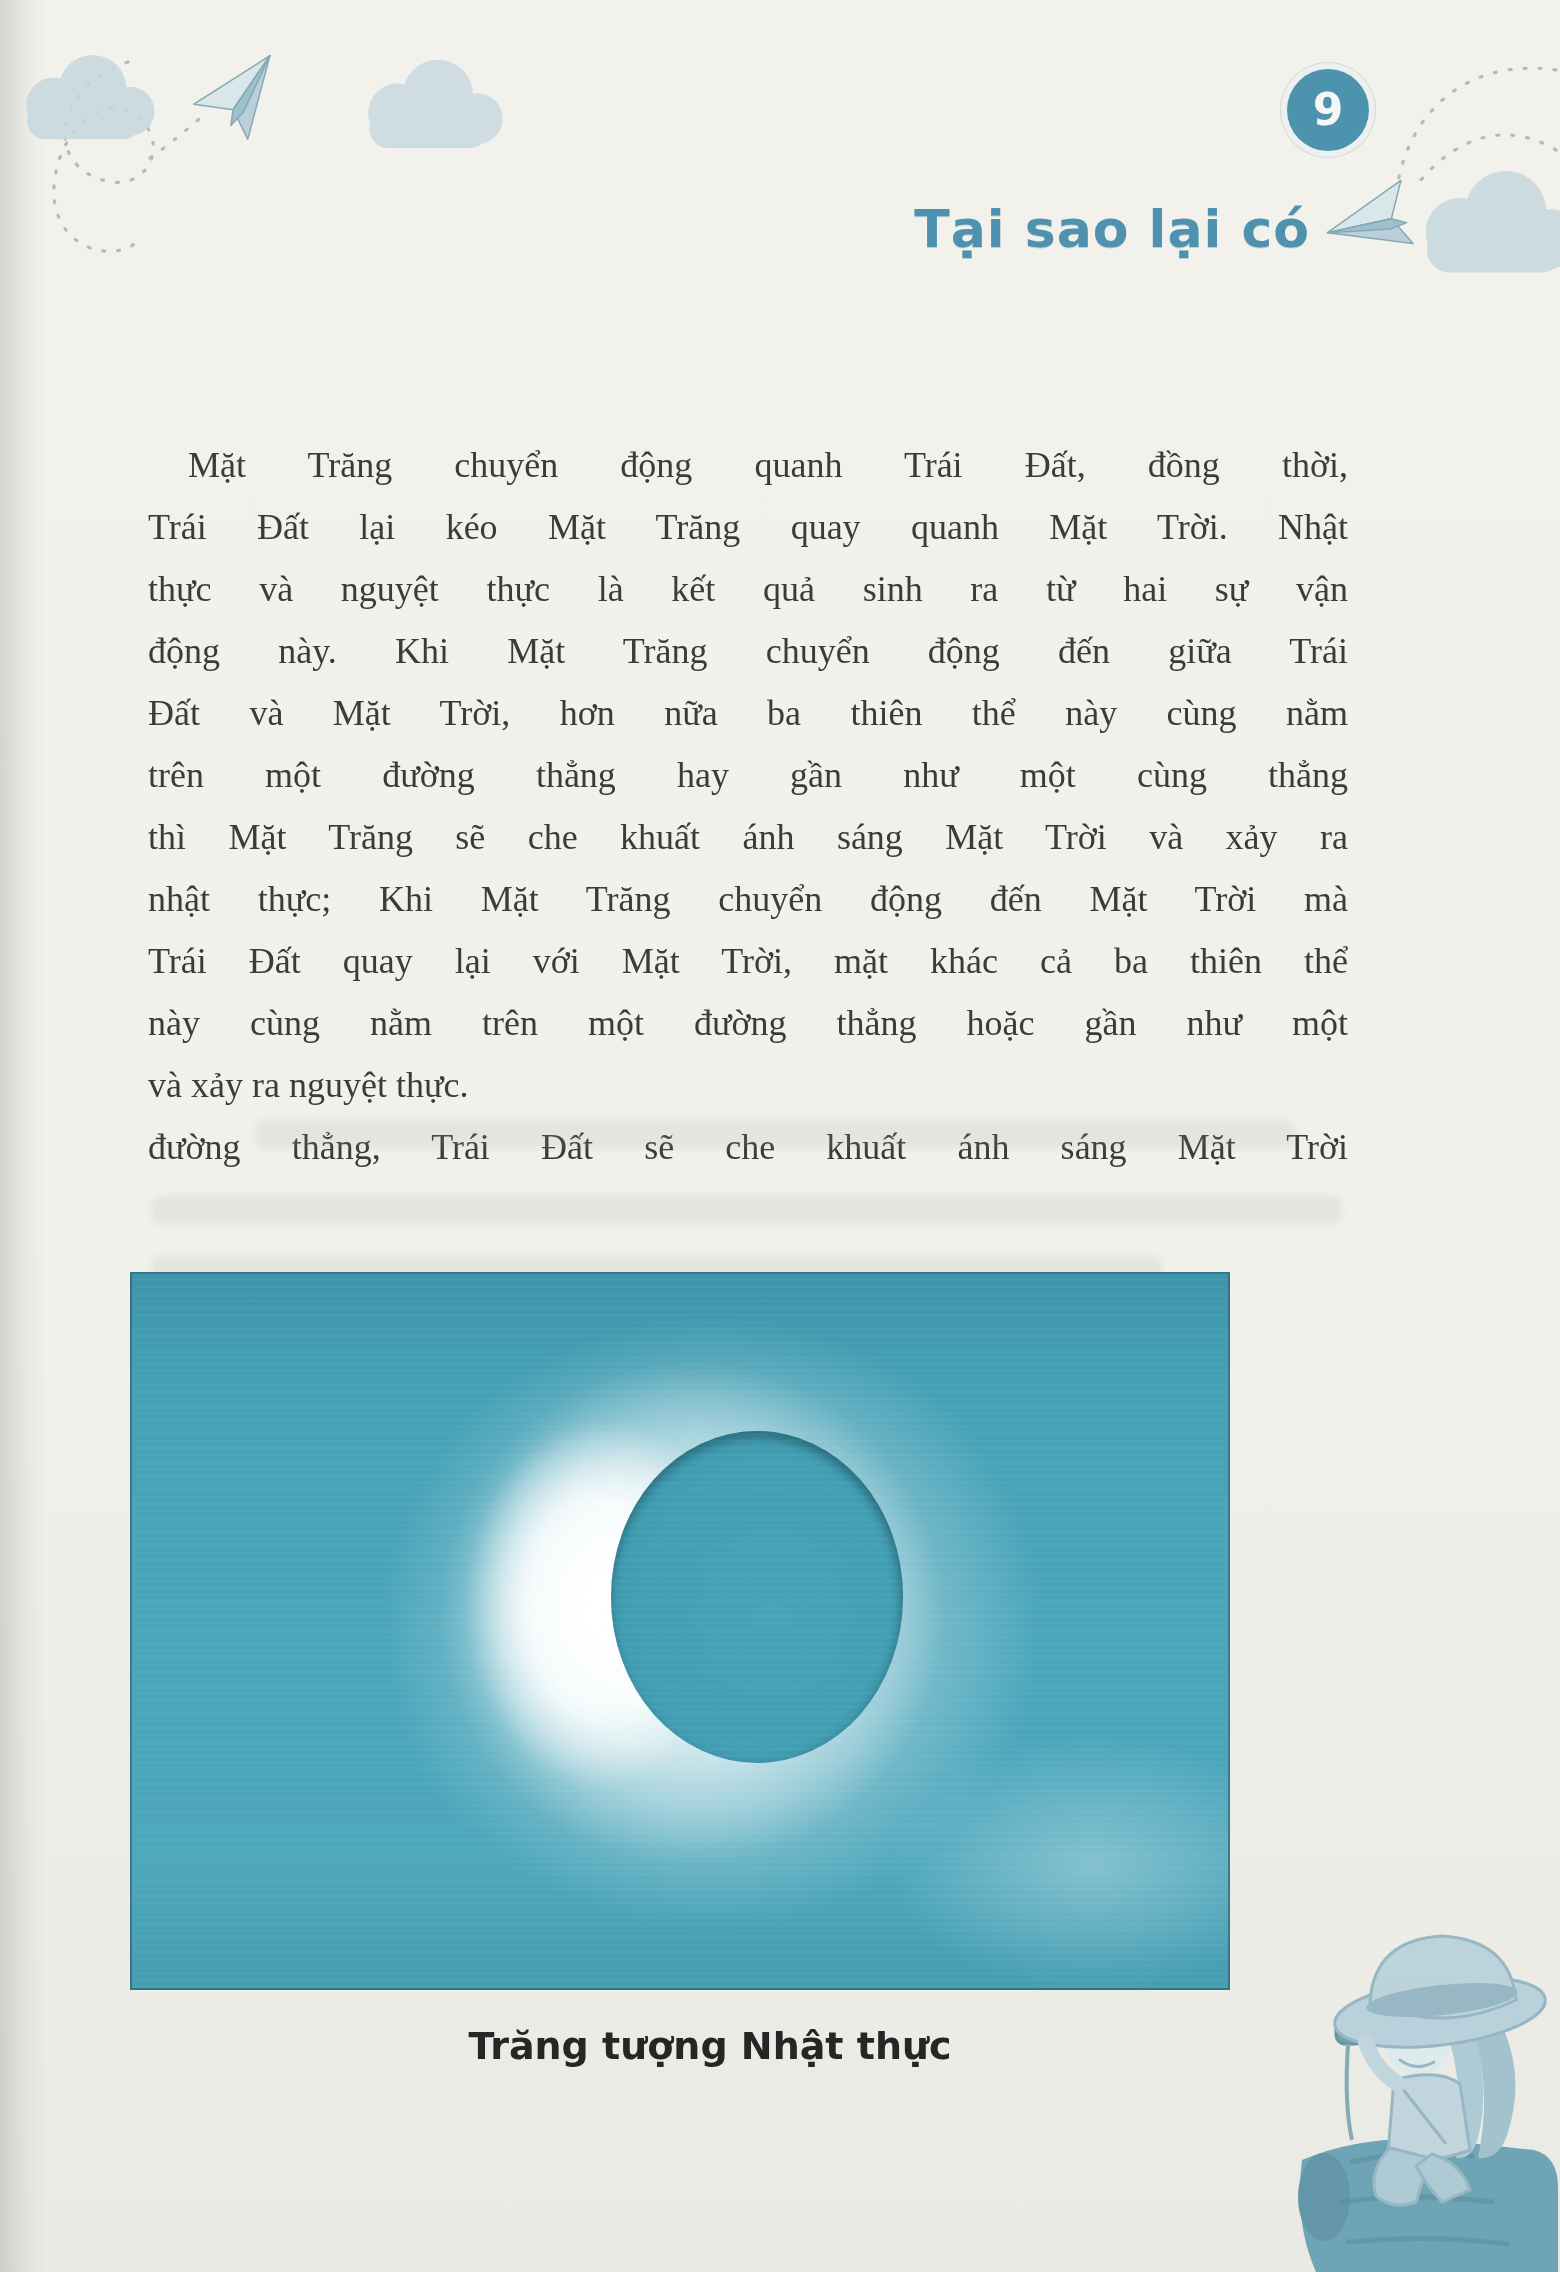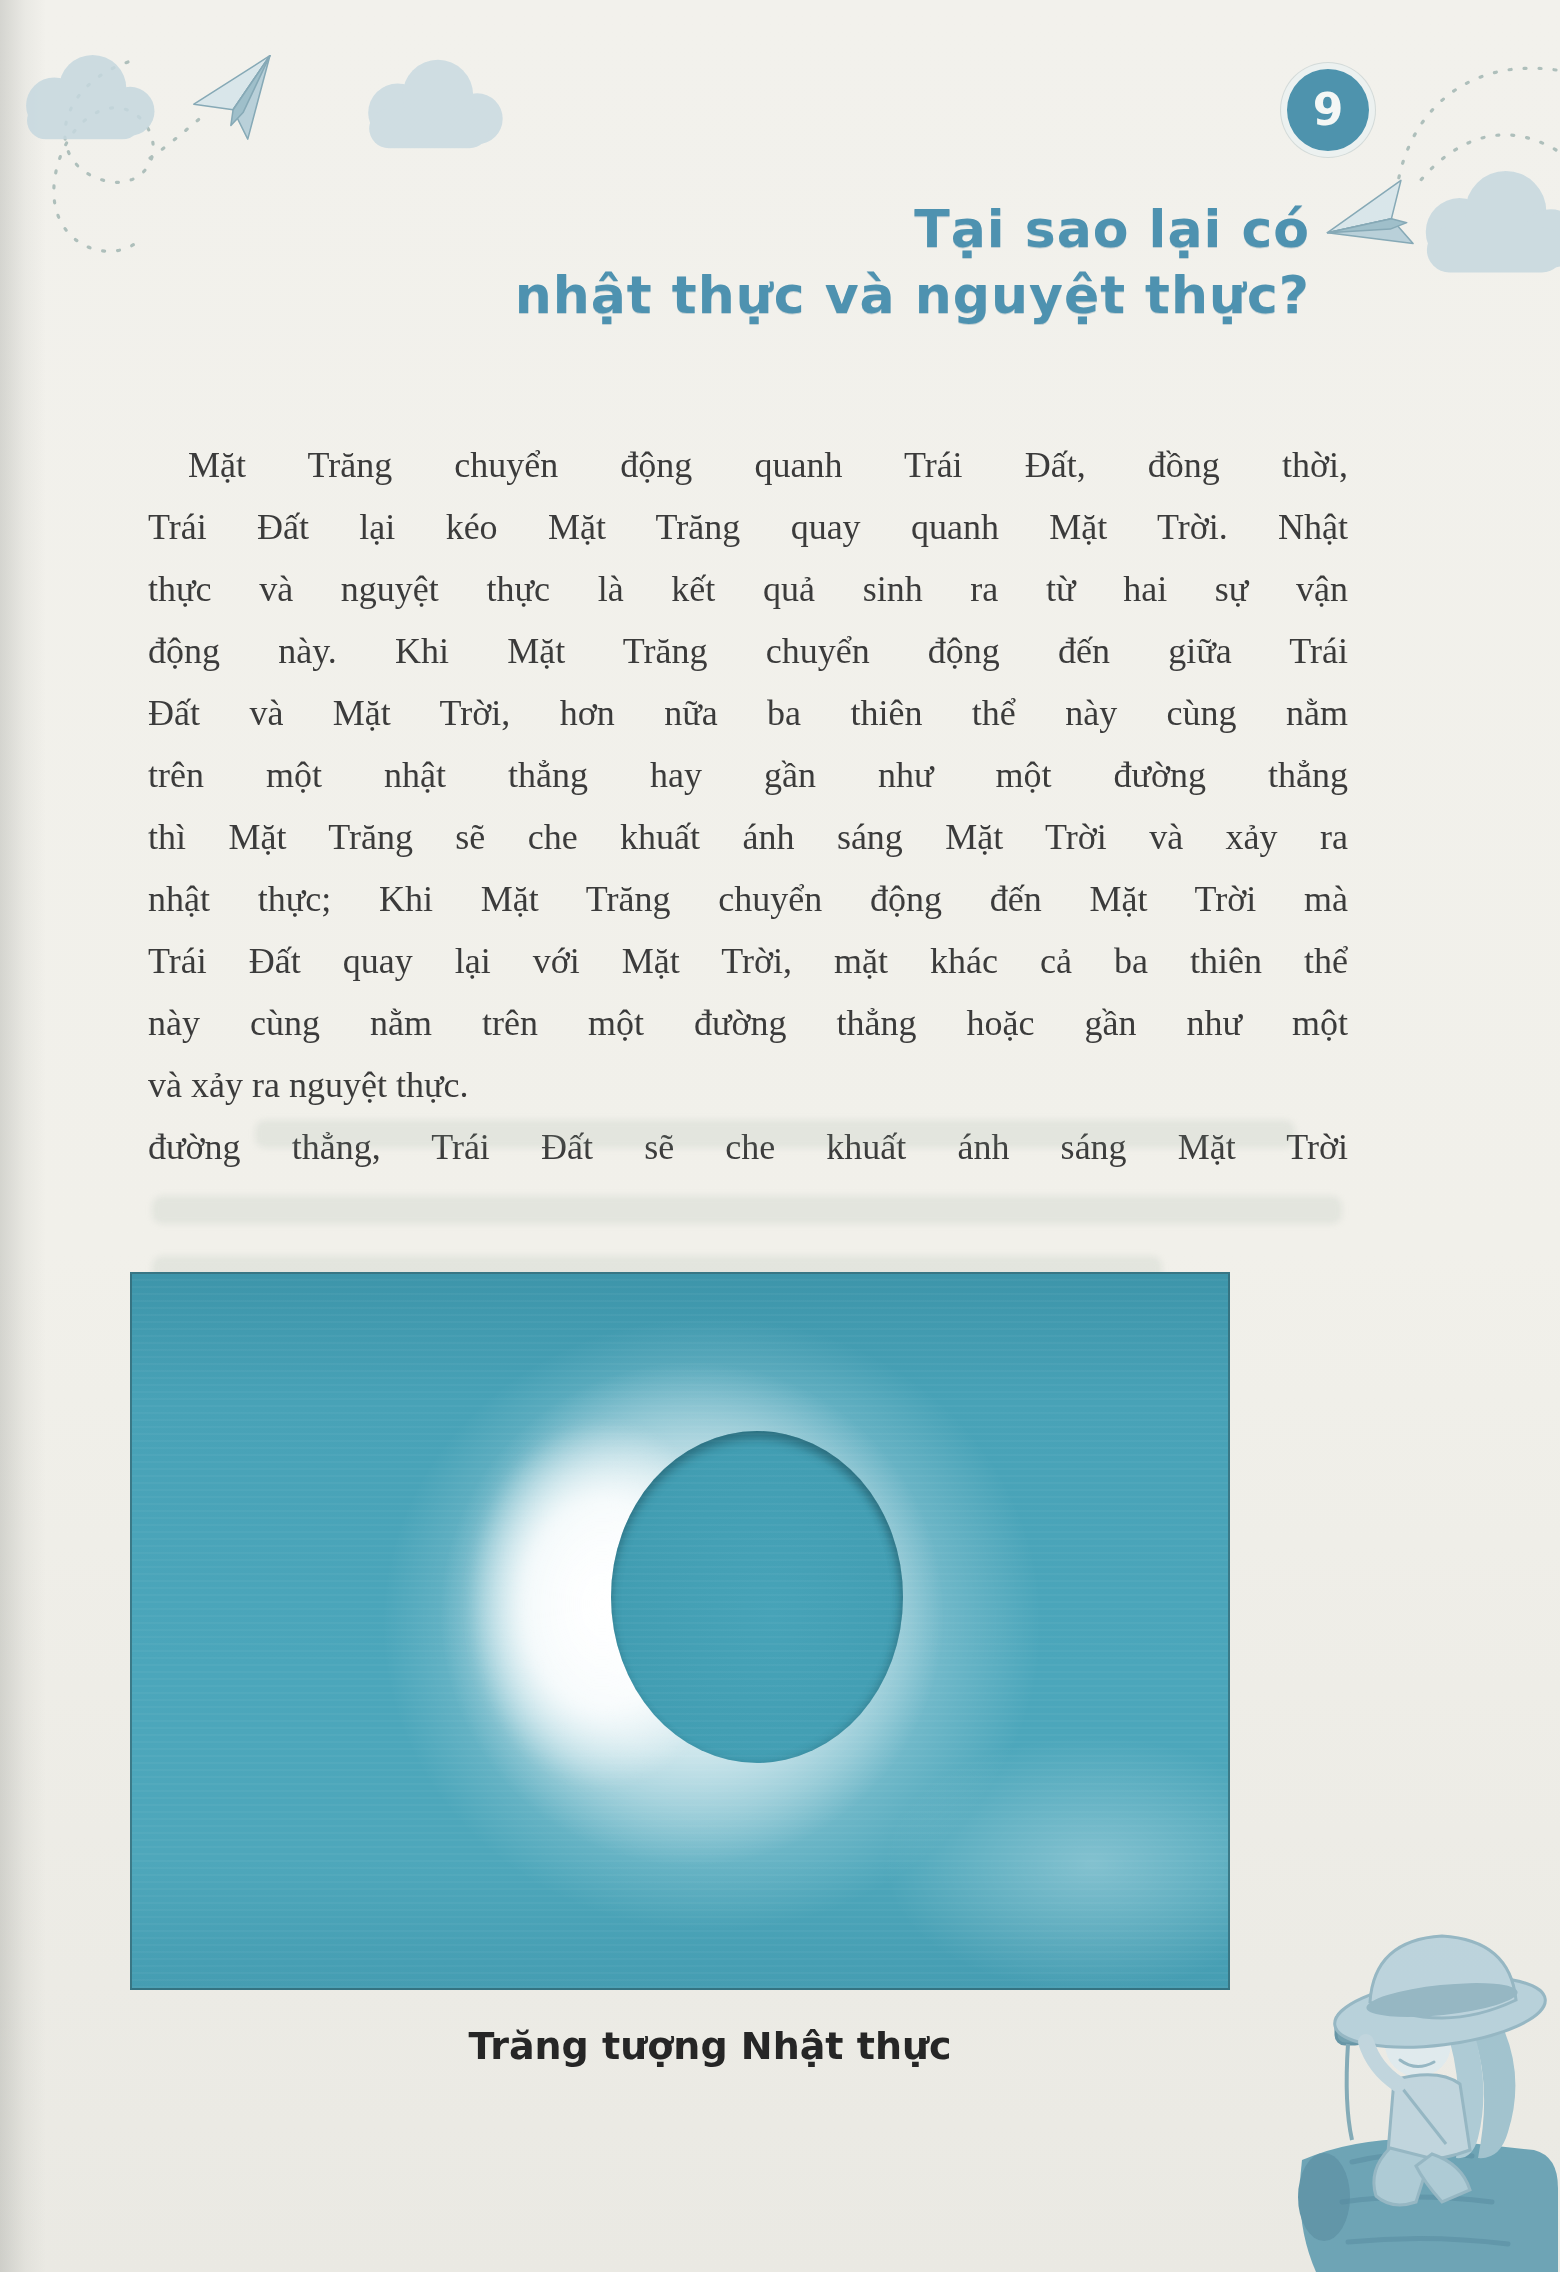--- a/index.html
+++ b/index.html
@@ -138,31 +138,30 @@
     </g>
   </svg>
 </div>
 
 <div class="abs badge">
   <span>9</span>
 </div>
 
 <h1 class="abs title" style="margin:0">
   <span class="t">Tại sao lại có</span>
-  <span class="t">nhật thực và nguyệt thực?</span>
 </h1>
 
 <div class="abs bodytext">
 
 <p class="body-line first-line">Mặt Trăng chuyển động quanh Trái Đất, đồng thời,</p>
     <p class="body-line">Trái Đất lại kéo Mặt Trăng quay quanh Mặt Trời. Nhật</p>
     <p class="body-line">thực và nguyệt thực là kết quả sinh ra từ hai sự vận</p>
     <p class="body-line">động này. Khi Mặt Trăng chuyển động đến giữa Trái</p>
     <p class="body-line">Đất và Mặt Trời, hơn nữa ba thiên thể này cùng nằm</p>
-    <p class="body-line">trên một nhật thẳng hay gần như một đường thẳng</p>
+    <p class="body-line">trên một đường thẳng hay gần như một cùng thẳng</p>
     <p class="body-line">thì Mặt Trăng sẽ che khuất ánh sáng Mặt Trời và xảy ra</p>
     <p class="body-line">nhật thực; Khi Mặt Trăng chuyển động đến Mặt Trời mà</p>
     <p class="body-line">Trái Đất quay lại với Mặt Trời, mặt khác cả ba thiên thể</p>
     <p class="body-line">này cùng nằm trên một đường thẳng hoặc gần như một</p>
     <p class="body-line last-line">và xảy ra nguyệt thực.</p>
     <p class="body-line">đường thẳng, Trái Đất sẽ che khuất ánh sáng Mặt Trời</p>
   </div>
 
 <div class="abs ghost ghost1"></div>
 <div class="abs ghost ghost2"></div>

